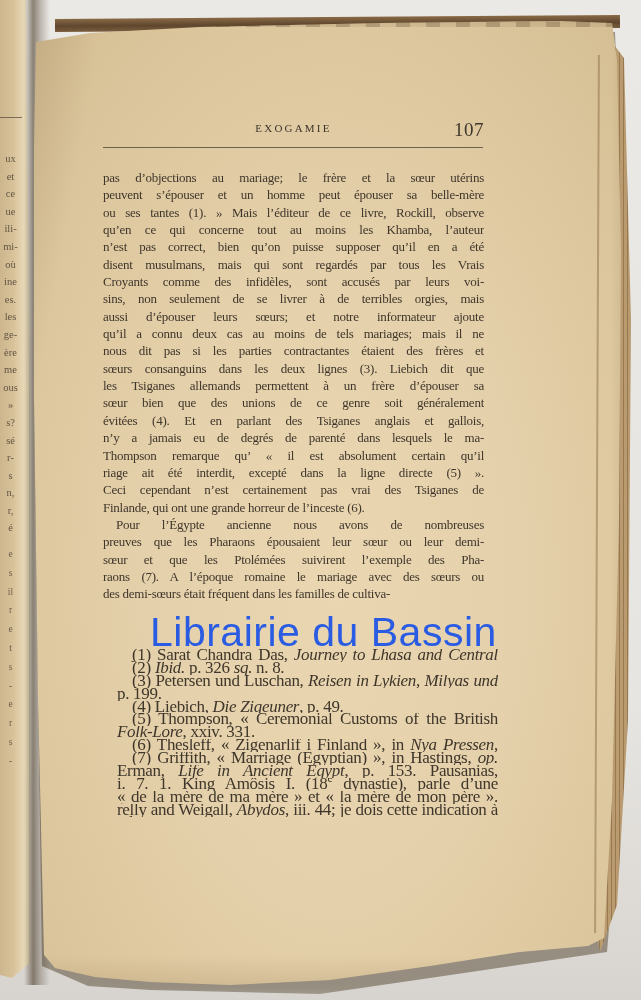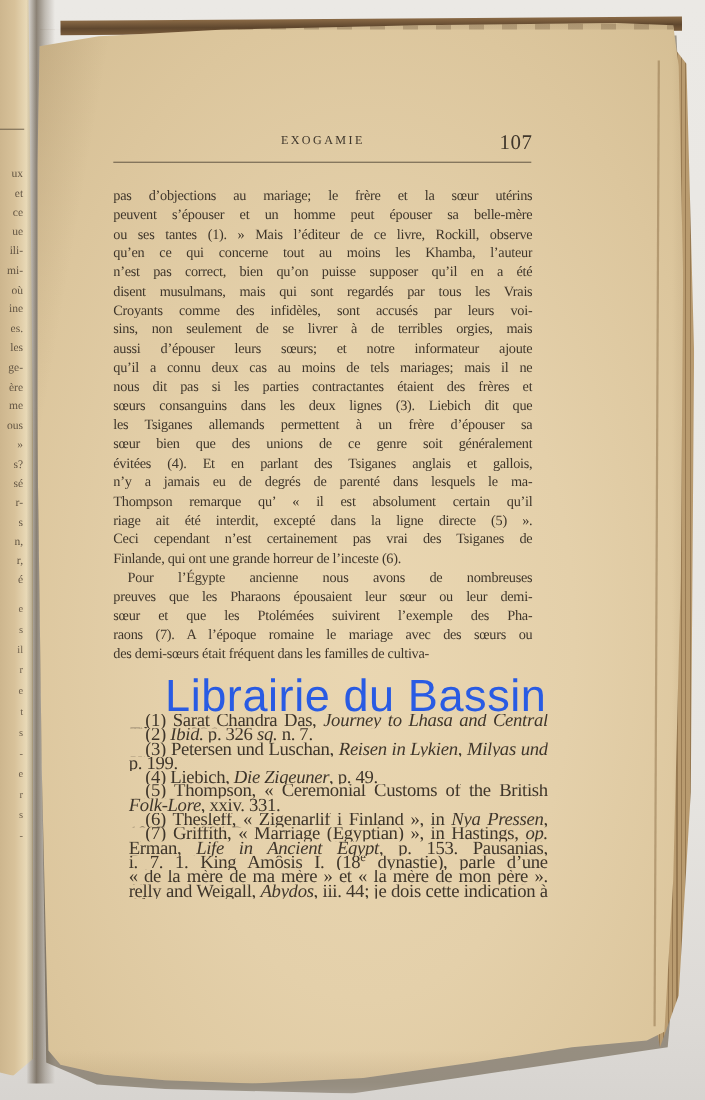--- a/index.html
+++ b/index.html
@@ -20,21 +20,21 @@
     background:linear-gradient(90deg,#cbb086 0%,#c3a67a 60%,#b89a6e 100%),
     repeating-linear-gradient(90deg,rgba(120,95,60,.0) 0 3px,rgba(120,95,60,.35) 3px 4px);
     background-blend-mode:multiply;
     clip-path:polygon(598px 24px,624px 58px,631px 320px,628px 720px,617px 905px,600px 952px,596px 930px,606px 700px,608px 320px,600px 70px);}
 
   
   .facing-page{position:absolute;left:0;top:0;width:30px;height:978px;
     background:linear-gradient(90deg,#cdb68e 0%,#d8c29a 45%,#e9dab8 82%,#f2e7c9 95%,#d8c8a4 100%);
     clip-path:polygon(0 0,26px 0,30px 400px,33px 960px,12px 978px,0 975px);}
   .facing-rule{position:absolute;left:0;top:117px;width:22px;height:1px;background:rgba(90,78,60,.75);}
-  .frag-col{position:absolute;left:0;width:21px;text-align:right;color:#4e4234;opacity:.85;}
+  .frag-col{position:absolute;left:0;width:21px;text-align:center;color:#4e4234;opacity:.85;}
   .frag-upper{top:150px;font-size:10.5px;line-height:17.6px;}
   .frag-lower{top:545px;font-size:9.5px;line-height:18.8px;color:#5a4d3d;}
 
   
   .gutter{position:absolute;left:24px;top:0;width:26px;height:985px;
     background:linear-gradient(90deg,rgba(60,45,25,0) 0%,rgba(60,45,25,.55) 35%,rgba(60,45,25,.25) 65%,rgba(60,45,25,0) 100%);}
 
   
   .main-page{position:absolute;inset:0;
     background:
@@ -154,21 +154,21 @@
         <div class="bline"><span>Ceci cependant n’est certainement pas vrai des Tsiganes de</span></div>
         <div class="bline end"><span>Finlande, qui ont une grande horreur de l’inceste (6).</span></div>
         <div class="bline indent"><span>Pour l’Égypte ancienne nous avons de nombreuses</span></div>
         <div class="bline"><span>preuves que les Pharaons épousaient leur sœur ou leur demi-</span></div>
         <div class="bline"><span>sœur et que les Ptolémées suivirent l’exemple des Pha-</span></div>
         <div class="bline"><span>raons (7). A l’époque romaine le mariage avec des sœurs ou</span></div>
         <div class="bline end"><span>des demi-sœurs était fréquent dans les familles de cultiva-</span></div>
       </div>
     <div class="footnotes" id="footnote-lines">
         <div class="fline end indent"><span>(1) Sarat Chandra Das, </span><span style="font-style: italic;">Journey to Lhasa and Central Tibet</span><span>, p. 326 </span><span style="font-style: italic;">sq</span></div>
-        <div class="fline end indent"><span>(2) </span><span style="font-style: italic;">Ibid.</span><span> p. 326 </span><span style="font-style: italic;">sq.</span><span> n. 7.</span></div>
+        <div class="fline end indent"><span>(2) </span><span style="font-style: italic;">Ibid.</span><span> p. 326 </span><span style="font-style: italic;">sq.</span><span> n. 8.</span></div>
         <div class="fline indent"><span>(3) Petersen und Luschan, </span><span style="font-style: italic;">Reisen in Lykien, Milyas und Kibyratis,</span></div>
         <div class="fline end"><span>p. 199.</span></div>
         <div class="fline end indent"><span>(4) Liebich, </span><span style="font-style: italic;">Die Zigeuner</span><span>, p. 49.</span></div>
         <div class="fline indent"><span>(5) Thompson, « Ceremonial Customs of the British Gipsies », in</span></div>
         <div class="fline end"><span style="font-style: italic;">Folk-Lore</span><span>, xxiv. 331.</span></div>
         <div class="fline end indent"><span>(6) Thesleff, « Zigenarlif i Finland », in </span><span style="font-style: italic;">Nya Pressen</span><span>, 1897, no. 331 B.</span></div>
         <div class="fline indent"><span>(7) Griffith, « Marriage (Egyptian) », in Hastings, </span><span style="font-style: italic;">op. cit.</span><span> viii. 444.</span></div>
         <div class="fline"><span>Erman, </span><span style="font-style: italic;">Life in Ancient Egypt</span><span>, p. 153. Pausanias, </span><span style="font-style: italic;">Descriptio Graeciae</span><span>,</span></div>
         <div class="fline"><span>i. 7. 1. King Amôsis I. (18</span><sup>e</sup><span> dynastie), parle d’une princesse comme</span></div>
         <div class="fline"><span>« de la mère de ma mère » et « la mère de mon père ». (Ayrton, Cur-</span></div>

